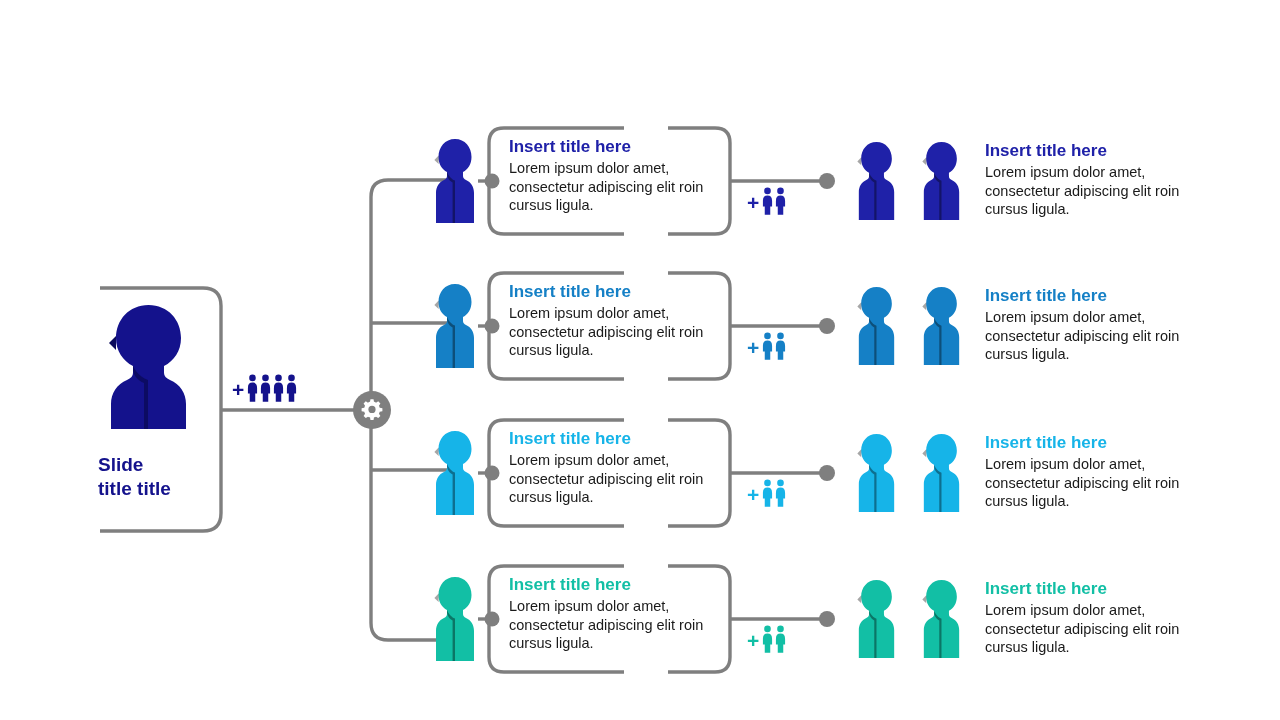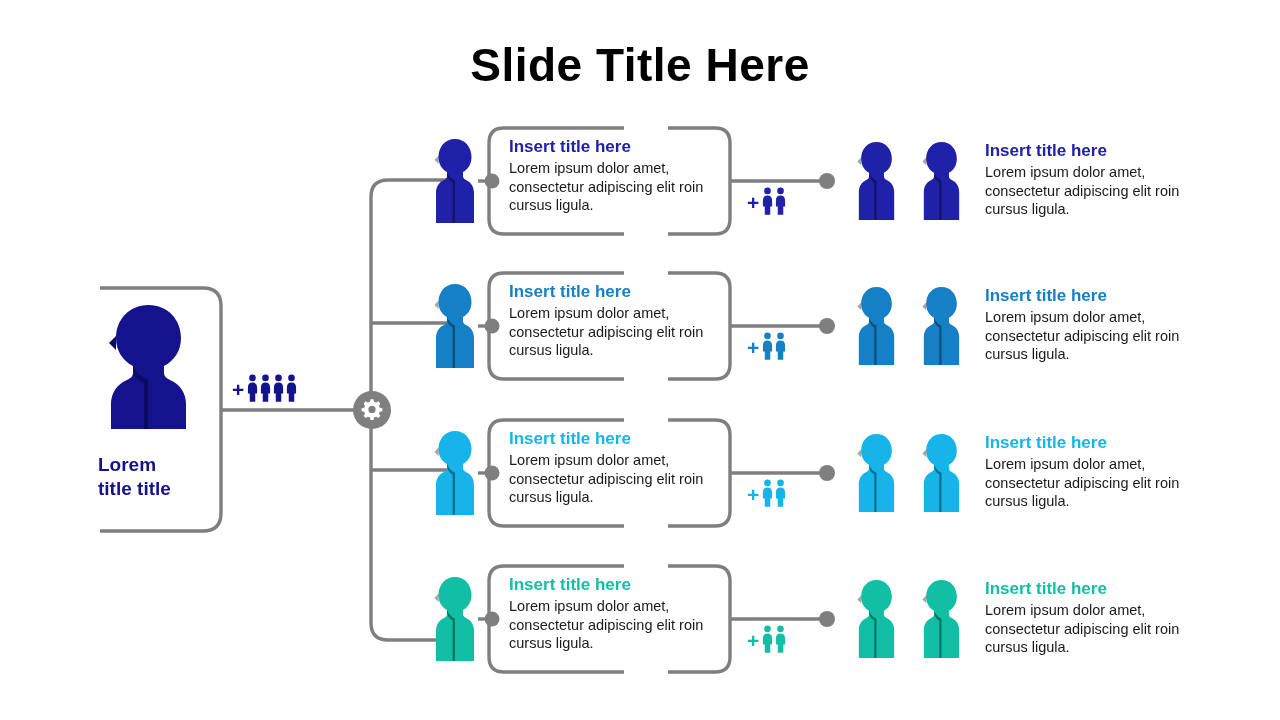--- a/index.html
+++ b/index.html
@@ -147,21 +147,20 @@
     color: #1a1a1a;
   }
 
   .row-plus { }
 </style>
 </head>
 <body>
 
 <div id="slide">
 
-  <div id="slide-title">Slide Title Here</div>
 
   <svg id="connectors" viewBox="0 0 1280 720" width="1280" height="720">
     <g fill="none" stroke="#7f7f7f" stroke-width="3.4" stroke-linecap="butt">
 
       <path d="M 100,288 L 203,288 Q 221,288 221,306 L 221,513 Q 221,531 203,531 L 100,531"></path>
 
       <path d="M 221,410 L 356,410"></path>
 
       <path d="M 394,180 L 388,180 Q 371,180 371,197 L 371,623 Q 371,640 388,640 L 394,640"></path>
 
@@ -213,21 +212,21 @@
     </g>
   </svg>
 
   <div id="root-node">
     <svg id="root-person" viewBox="0 0 92 128" width="92" height="128">
       <path fill="#14128C" d="M46.5,2 C66,2 79,17 79,35 C79,48 72,58 62,63 L62,70 C62,73 64,75 68,77 C78,81 84,90 84,101 L84,126 L9,126 L9,101 C9,90 15,81 25,77 C29,75 31,73 31,70 L31,63 C21,58 14,48 14,35 C14,17 27,2 46.5,2 Z"></path>
       <path fill="#0b0a5c" d="M14,33 L7,40 L14,47 Z"></path>
       <path fill="#0b0a5c" d="M31,63 C31,63 36,74 46,77 L46,126 L42,126 L42,80 C34,77 31,70 31,66 Z" opacity="0.85"></path>
     </svg>
     <div id="root-label">
-      <div>Lorem</div>
+      <div>Slide</div>
       <div>title title</div>
     </div>
   </div>
 
   <div id="root-group" class="plus-cluster">
     <span class="plus-sign" style="color:#14128C">+</span>
     <svg class="mini-person" viewBox="0 0 12 30" width="11" height="28">
       <circle cx="6" cy="4" r="3.6" fill="#14128C"></circle>
         <path fill="#14128C" d="M6,9 C9.4,9 11,11 11,15 L11,21 L9,21 L9,30 L3,30 L3,21 L1,21 L1,15 C1,11 2.6,9 6,9 Z"></path>
     </svg>

